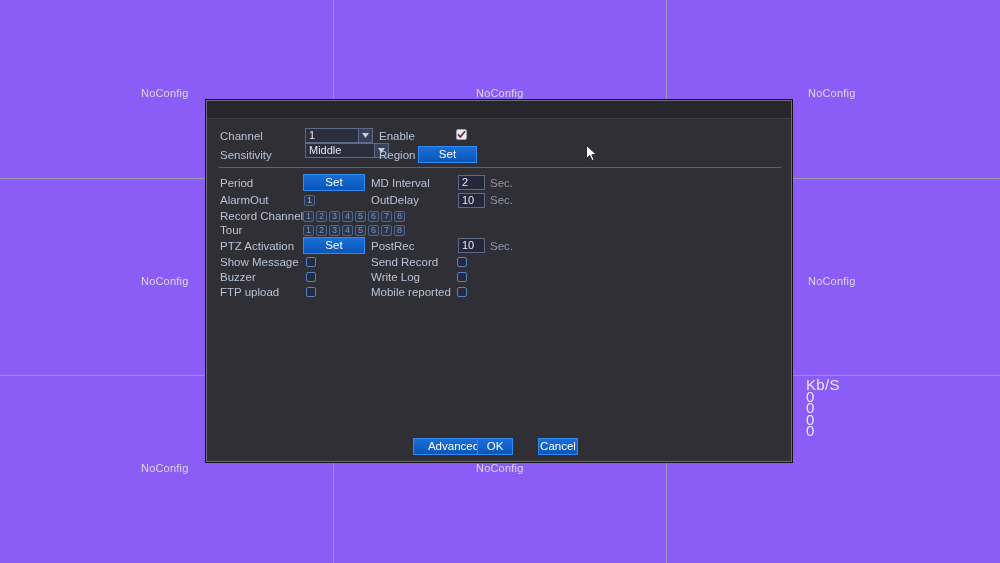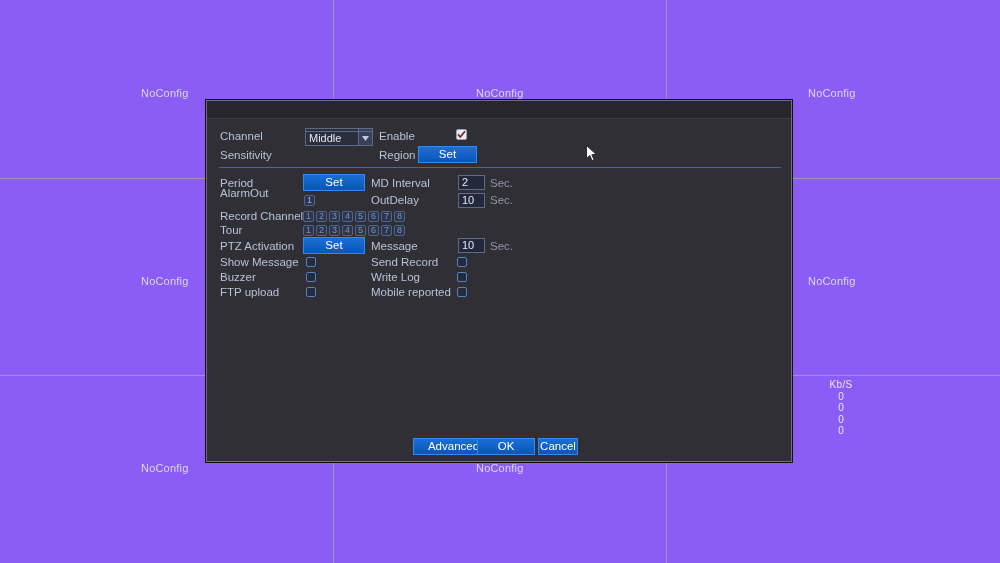--- a/index.html
+++ b/index.html
@@ -46,22 +46,22 @@
     white-space: nowrap;
   }
 
   
   #bitrate {
     position: absolute;
     left: 806px;
     top: 379px;
     width: 70px;
     color: #e8e8f0;
-    font-size: 10px;
-    text-align: center;
+    font-size: 15px;
+    text-align: left;
     line-height: 11.5px;
   }
   #bitrate .kbs { letter-spacing: 0.3px; }
 
   
   #dialog {
     position: absolute;
     left: 206px;
     top: 100px;
     width: 586px;
@@ -282,40 +282,40 @@
       </div>
     </div>
     <div class="lbl" style="left:172px; top:11px">Enable</div>
     <div class="cbx-checked" style="left:249px; top:10px">
       <svg width="9" height="9" viewBox="0 0 9 9">
           <path d="M1 4.4 L3.3 7 L8 1.2" stroke="#7a2020" stroke-width="1.6" fill="none"></path>
         </svg>
     </div>
 
     <div class="lbl" style="left:13px; top:30px">Sensitivity</div>
-    <div class="ddl" style="left:98px; top:12px; width:68px">
+    <div class="ddl" style="left:98px; top:24px; width:84px">
       <div class="ddl-val">Middle</div>
       <div class="ddl-arrow">
         <svg width="7" height="5" viewBox="0 0 7 5">
             <path d="M0 0 L7 0 L3.5 5 Z" fill="#c6cde0"></path>
           </svg>
       </div>
     </div>
     <div class="lbl" style="left:172px; top:30px">Region</div>
     <div class="btn-blue" style="left:211px; top:27px; width:59px">Set</div>
 
     <div id="inner-sep"></div>
 
     <div class="lbl" style="left:13px; top:58px">Period</div>
     <div class="btn-blue" style="left:96px; top:55px; width:62px">Set</div>
     <div class="lbl" style="left:164px; top:58px">MD Interval</div>
     <div class="numfield" style="left:251px; top:56px; width:27px">2</div>
     <div class="unit" style="left:283px; top:58px">Sec.</div>
 
-    <div class="lbl" style="left:13px; top:68px">AlarmOut</div>
+    <div class="lbl" style="left:13px; top:75px">AlarmOut</div>
     <div class="alarmbox" style="left:97px; top:76px">1</div>
     <div class="lbl" style="left:164px; top:75px">OutDelay</div>
     <div class="numfield" style="left:251px; top:74px; width:27px">10</div>
     <div class="unit" style="left:283px; top:75px">Sec.</div>
 
     <div class="lbl" style="left:13px; top:91px">Record Channel</div>
     <div class="numbox-row" style="left:96px; top:92px">
       <div class="numbox">1</div>
       <div class="numbox">2</div>
       <div class="numbox">3</div>
@@ -333,41 +333,41 @@
       <div class="numbox">3</div>
       <div class="numbox">4</div>
       <div class="numbox">5</div>
       <div class="numbox">6</div>
       <div class="numbox">7</div>
       <div class="numbox">8</div>
     </div>
 
     <div class="lbl" style="left:13px; top:121px">PTZ Activation</div>
     <div class="btn-blue" style="left:96px; top:118px; width:62px">Set</div>
-    <div class="lbl" style="left:164px; top:121px">Message</div>
+    <div class="lbl" style="left:164px; top:121px">PostRec</div>
     <div class="numfield" style="left:251px; top:119px; width:27px">10</div>
     <div class="unit" style="left:283px; top:121px">Sec.</div>
 
     <div class="lbl" style="left:13px; top:137px">Show Message</div>
     <div class="cbx" style="left:99px; top:138px"></div>
     <div class="lbl" style="left:164px; top:137px">Send Record</div>
     <div class="cbx" style="left:250px; top:138px"></div>
 
     <div class="lbl" style="left:13px; top:152px">Buzzer</div>
     <div class="cbx" style="left:99px; top:153px"></div>
     <div class="lbl" style="left:164px; top:152px">Write Log</div>
     <div class="cbx" style="left:250px; top:153px"></div>
 
     <div class="lbl" style="left:13px; top:167px">FTP upload</div>
     <div class="cbx" style="left:99px; top:168px"></div>
     <div class="lbl" style="left:164px; top:167px">Mobile reported</div>
     <div class="cbx" style="left:250px; top:168px"></div>
 
     <div class="btn-blue" style="left:206px; top:319px; width:81px">Advanced</div>
-    <div class="btn-blue" style="left:270px; top:319px; width:58px">OK</div>
+    <div class="btn-blue" style="left:270px; top:319px; width:36px">OK</div>
     <div class="btn-blue" style="left:331px; top:319px; width:40px">Cancel</div>
 
   </div>
 </div>
 
 <div id="cursor">
   <svg width="12" height="18" viewBox="0 0 12 18">
     <path d="M0.5 0.5 L0.5 13.5 L3.8 10.4 L6.0 15.6 L8.0 14.7 L5.9 9.7 L10.3 9.5 Z" fill="#ffffff" stroke="#2b2b2b" stroke-width="1"></path>
   </svg>
 </div>

